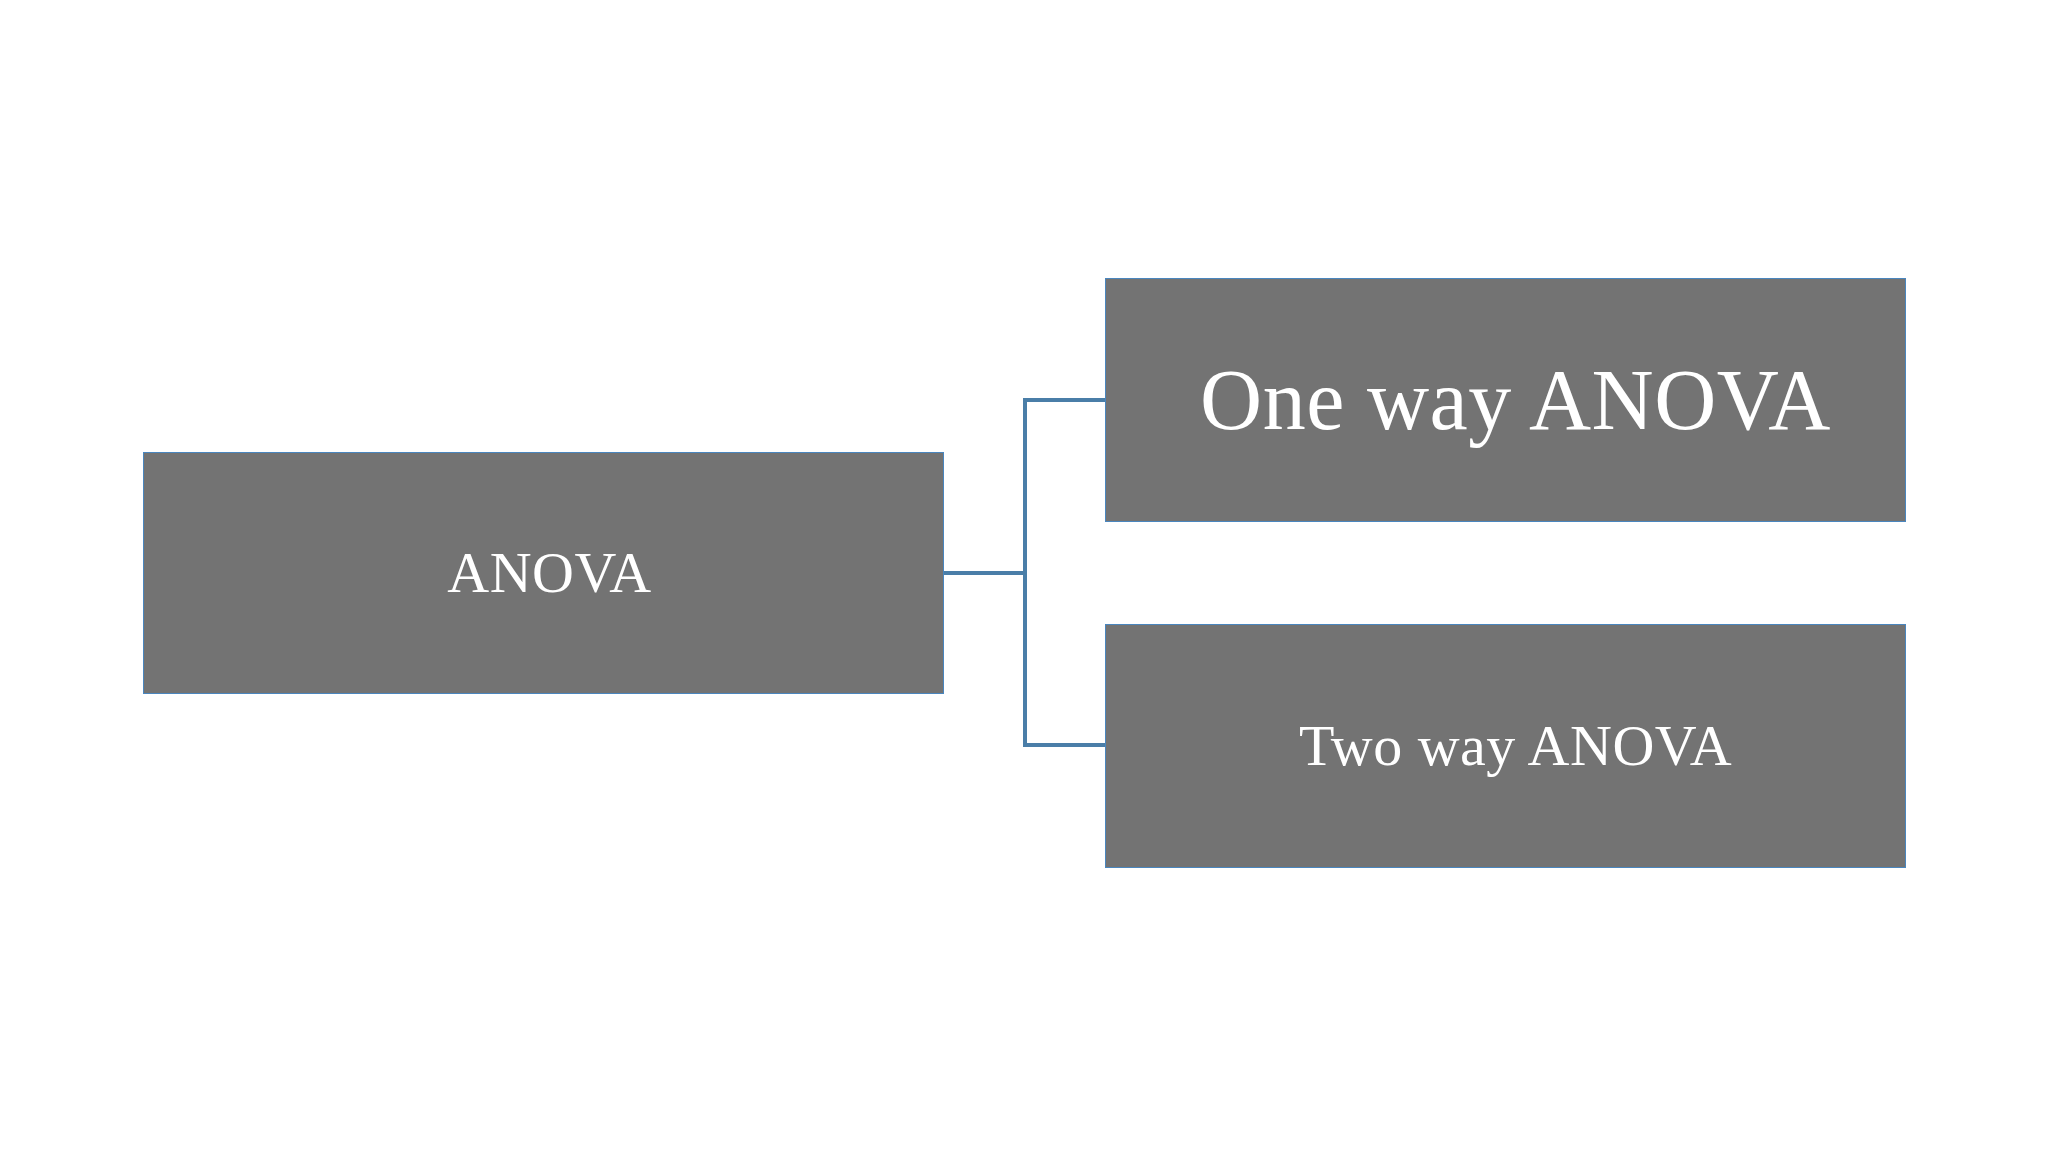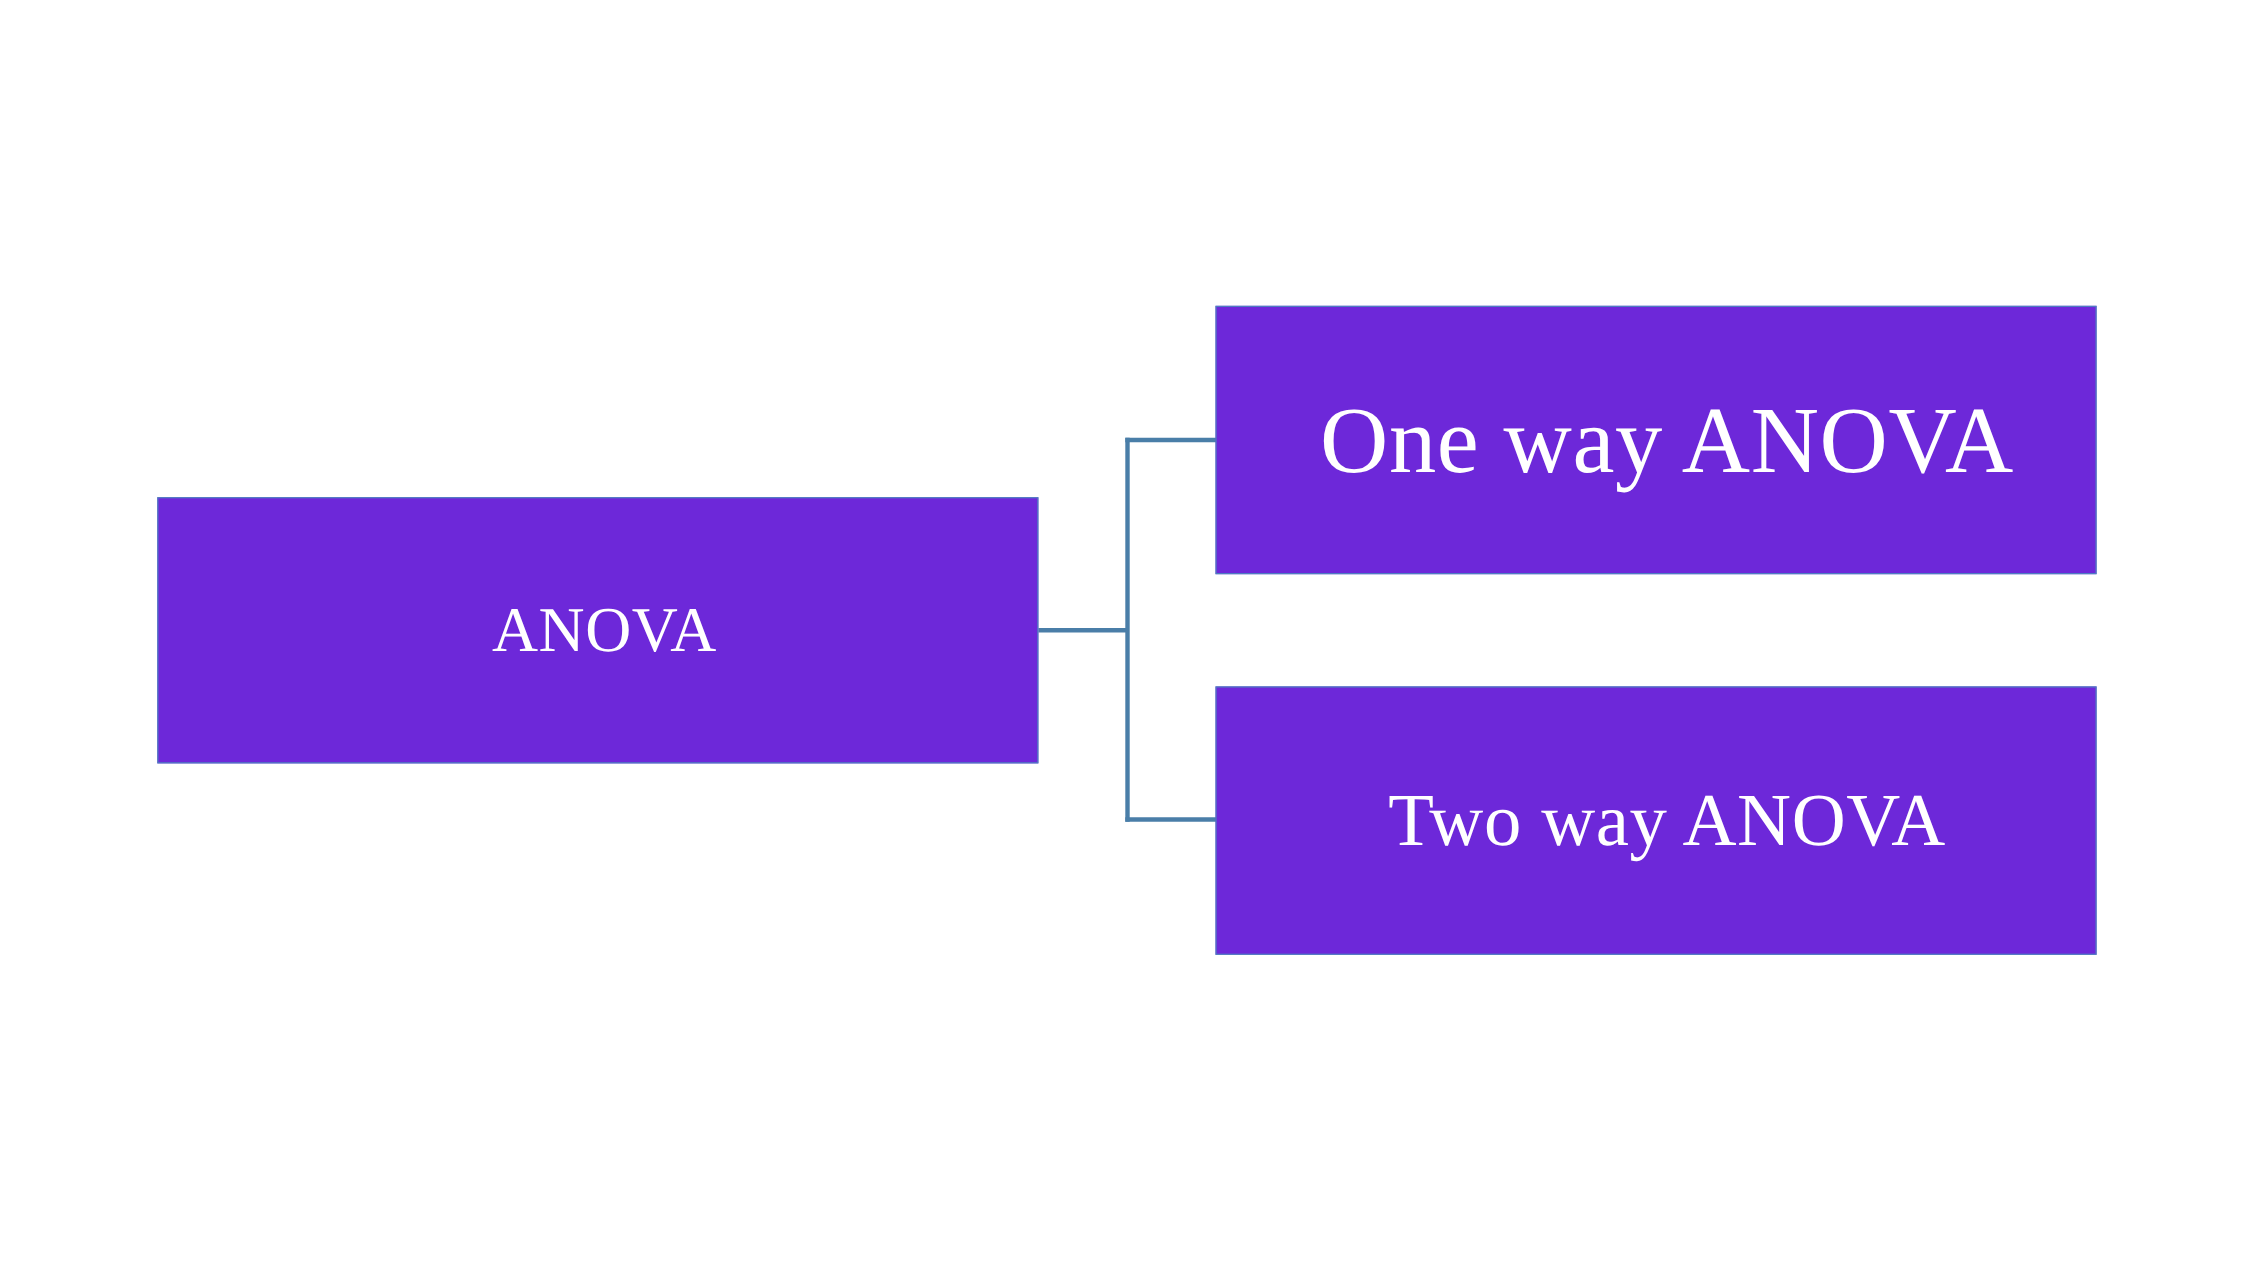--- a/index.html
+++ b/index.html
@@ -28,21 +28,21 @@
     z-index: 1;
   }
   
   .node {
     position: absolute;
     z-index: 2;
     display: flex;
     align-items: center;
     justify-content: center;
     box-sizing: border-box;
-    background: #6d28d9;
+    background: #737373;
     border: 1px solid #4A86BE;
     color: #FFFFFF;
   }
   .node-label {
     display: block;
     color: #FFFFFF;
     font-family: "Liberation Serif", "DejaVu Serif", serif;
     font-weight: 400;
     letter-spacing: 0.5px;
     white-space: nowrap;
@@ -68,21 +68,21 @@
     font-size: 86px;
     transform: translateX(10px);
   }
   #node-two-way {
     left: 1105px;
     top: 624px;
     width: 801px;
     height: 244px;
   }
   #node-two-way .node-label {
-    font-size: 68px;
+    font-size: 58px;
     transform: translateX(10px);
   }
 </style>
 </head>
 <body>
 
 <div id="canvas">
 
   <svg id="connectors" viewBox="0 0 2048 1152" width="2048" height="1152">
 

